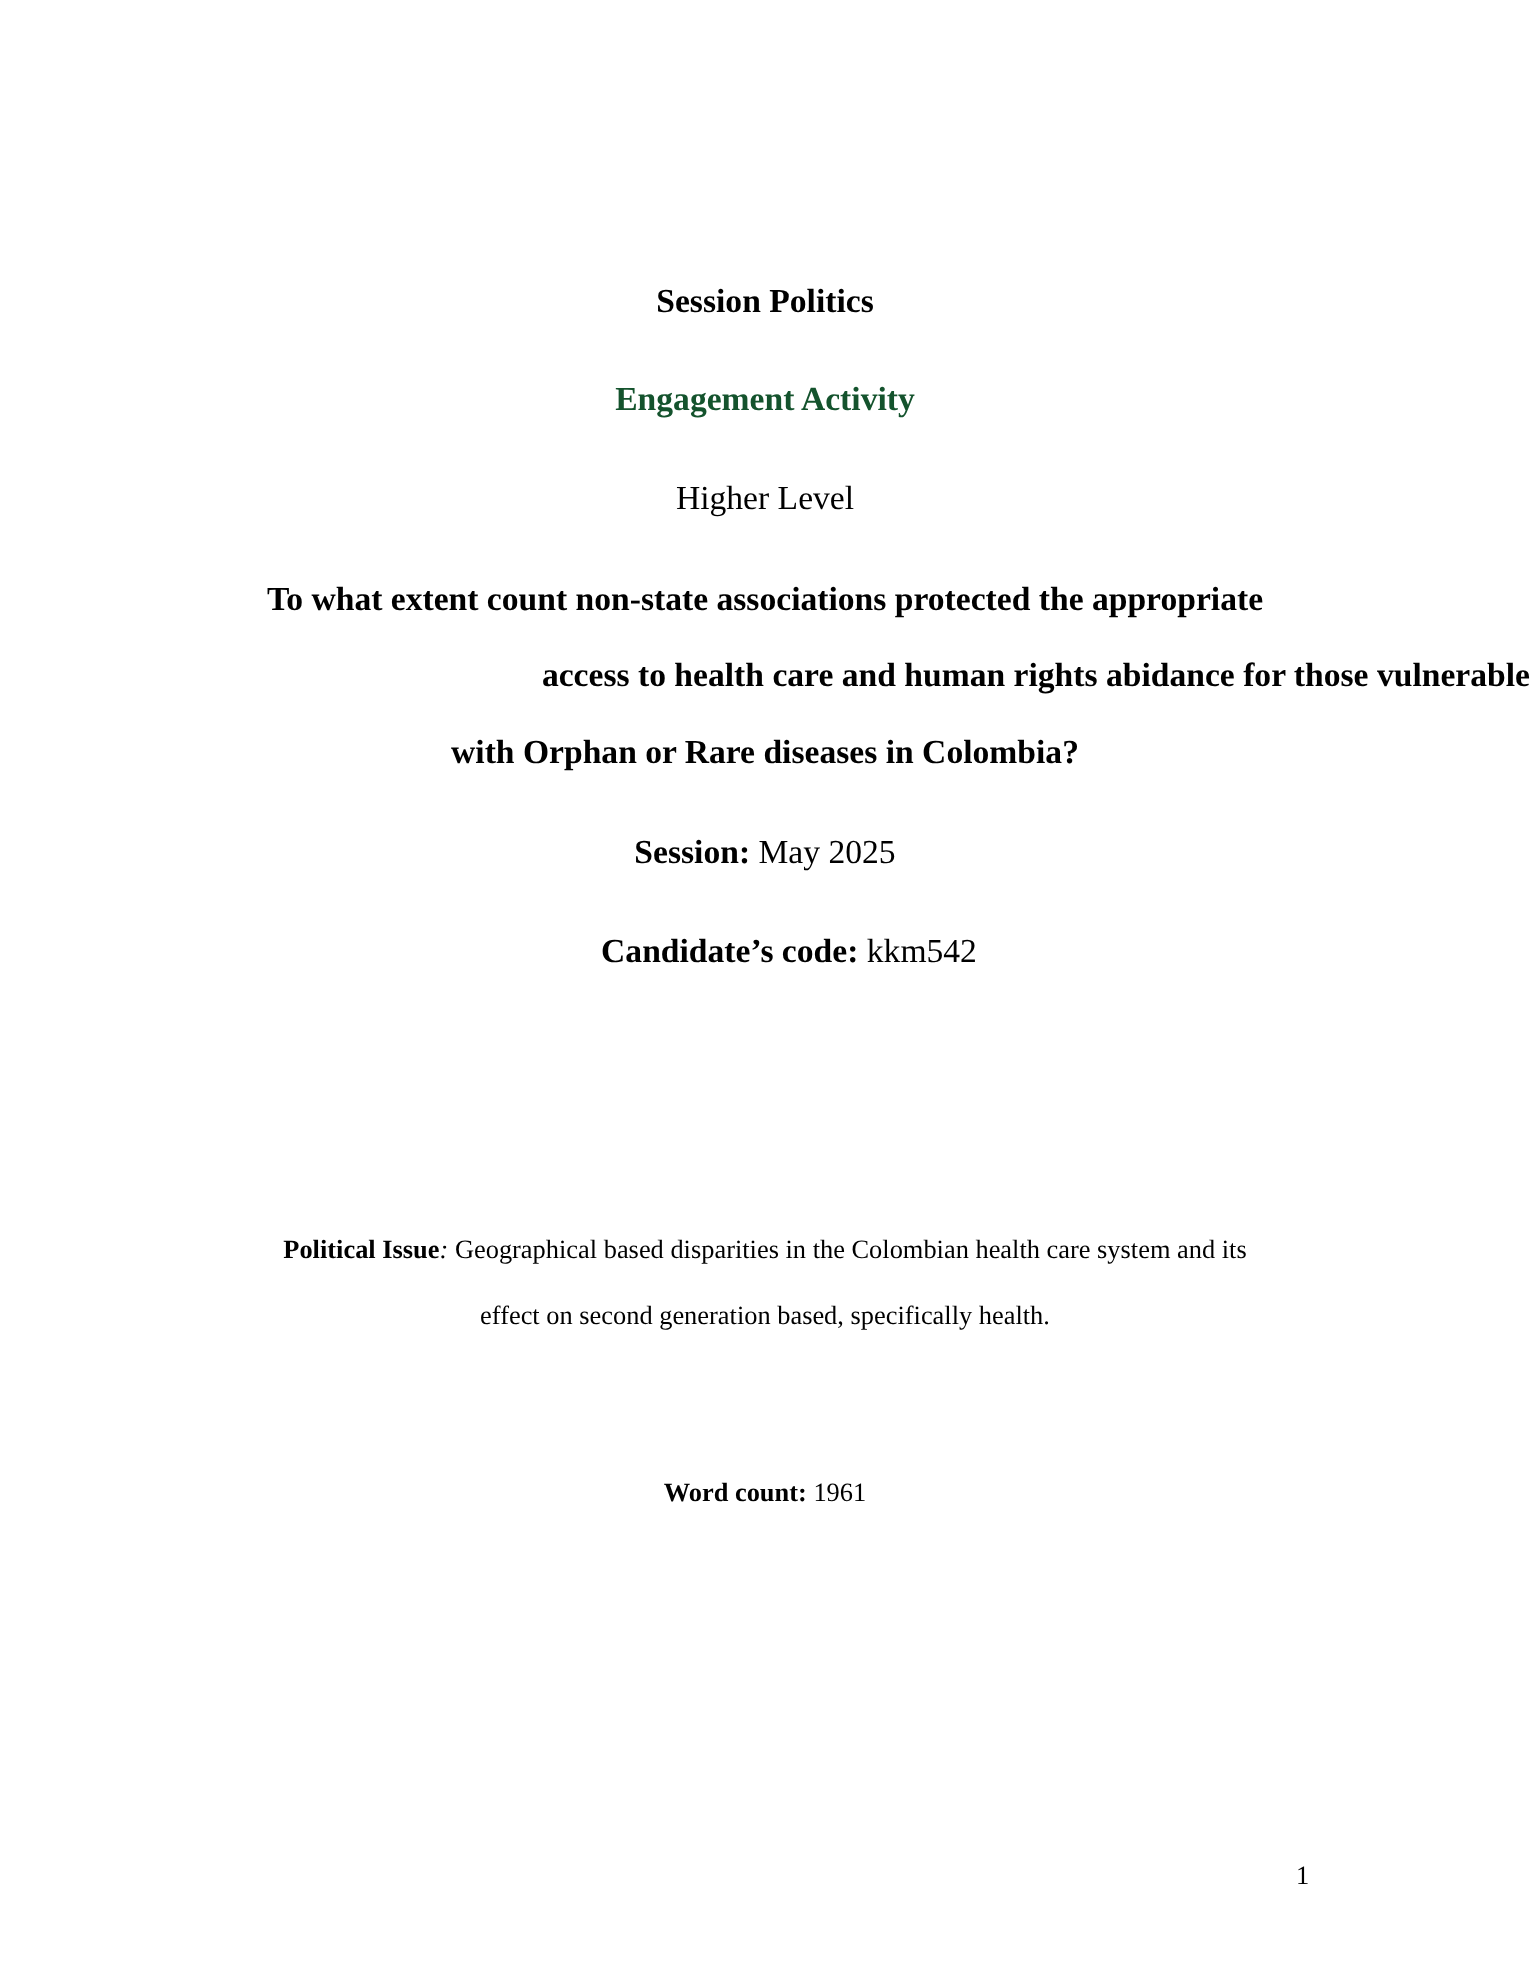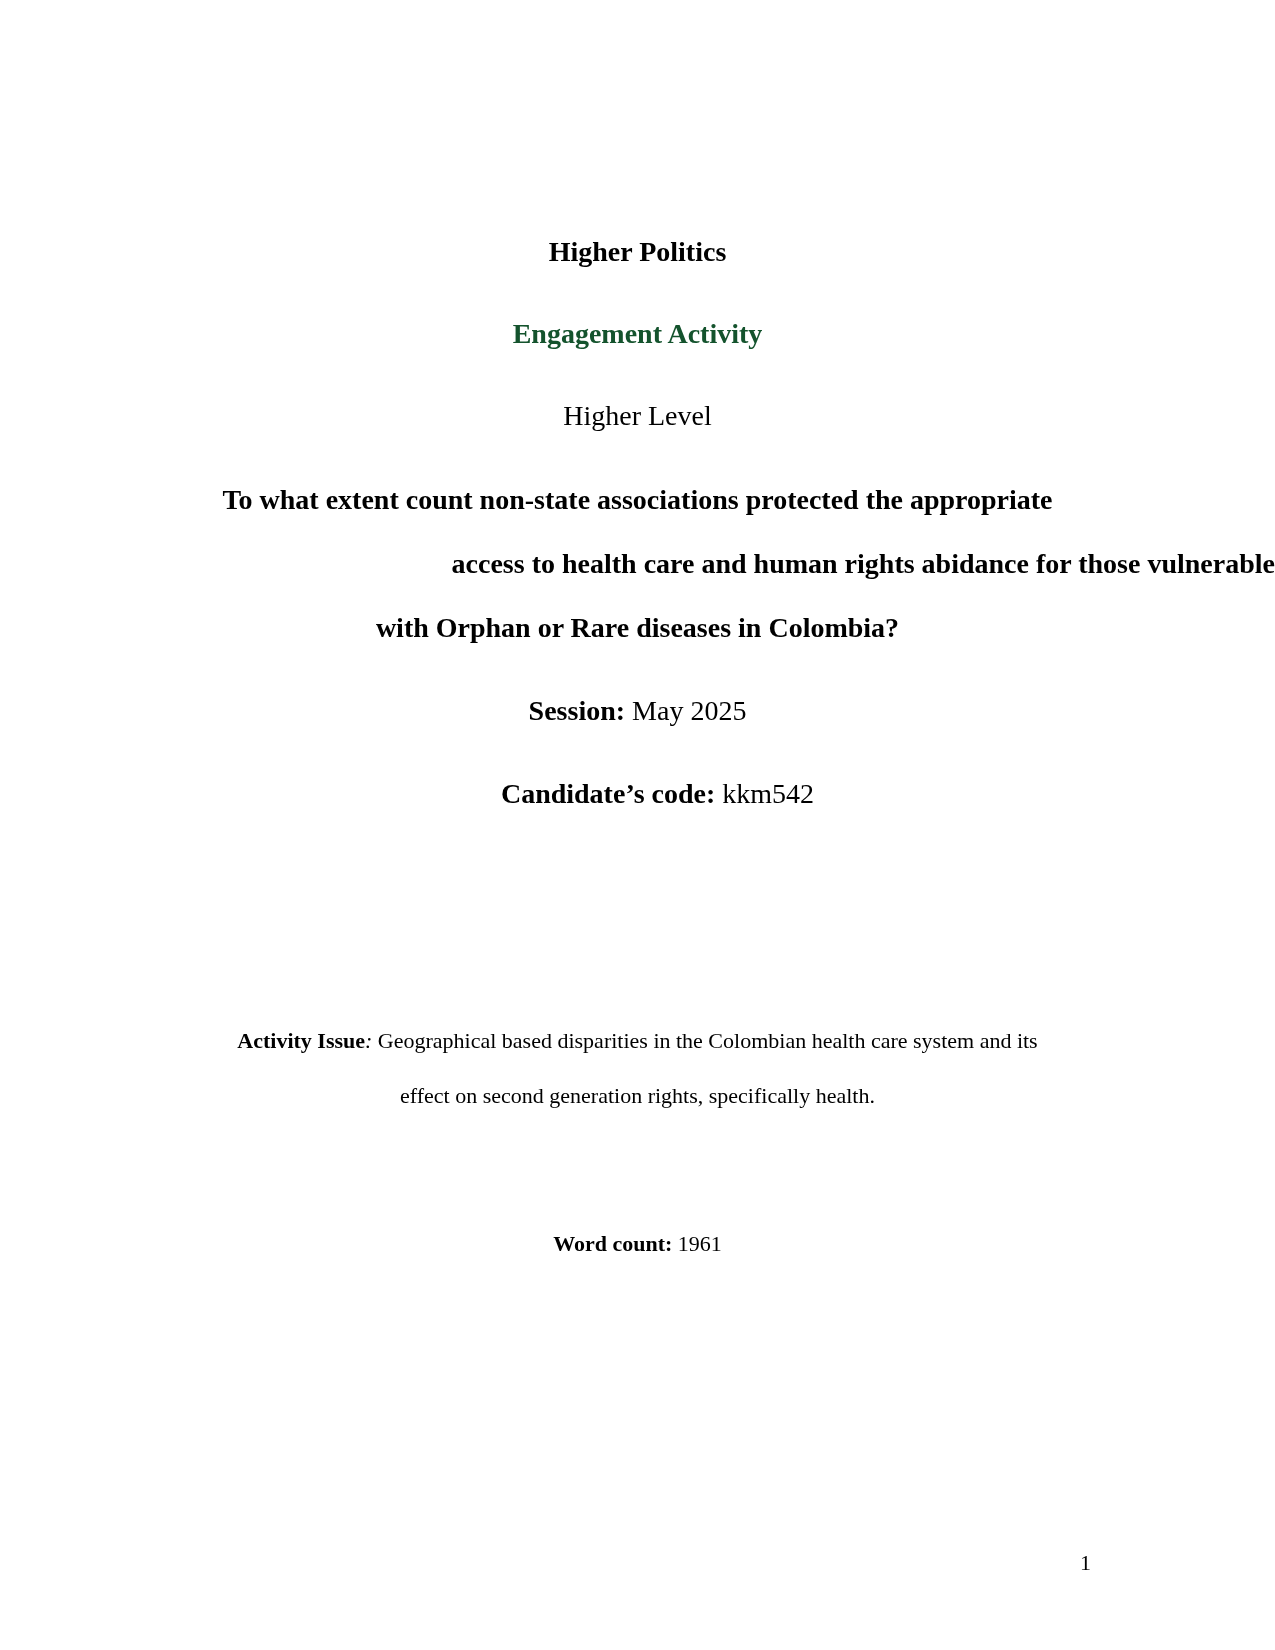--- a/index.html
+++ b/index.html
@@ -8,21 +8,21 @@
   .b { font-weight: bold; }
   .t28 { font-size: 28px; }
   .t22 { font-size: 22px; }
   .blue { color: #14532d; }
   .pagenum { position: absolute; left: 1080px; top: 1550px; font-size: 22px; }
 </style>
 </head>
 <body>
 
 <div>
-  <div class="line b t28" style="top:236px;">Higher Politics</div>
+  <div class="line b t28" style="top:236px;">Session Politics</div>
   <div class="line b t28 blue" style="top:318px;">Engagement Activity</div>
   <div class="line t28" style="top:400px;">Higher Level</div>
 
   <div>
     <div class="line b t28" style="top:484px;">To what extent count non-state associations protected the appropriate</div>
     <div class="line b t28" style="top:548px;text-align:right;">access to health care and human rights abidance for those vulnerable</div>
     <div class="line b t28" style="top:612px;">with Orphan or Rare diseases in Colombia?</div>
   </div>
 
   <div class="line t28" style="top:695px;">
@@ -30,24 +30,24 @@
     <span>May 2025</span>
   </div>
 
   <div class="line t28" style="top:778px;margin-left:20px;">
     <span class="b">Candidate’s code:</span>
     <span>kkm542</span>
   </div>
 
   <div>
     <div class="line t22" style="top:1028px;">
-      <span class="b">Activity Issue</span><i>:</i>
+      <span class="b">Political Issue</span><i>:</i>
       <span>Geographical based disparities in the Colombian health care system and its</span>
     </div>
-    <div class="line t22" style="top:1083px;">effect on second generation rights, specifically health.</div>
+    <div class="line t22" style="top:1083px;">effect on second generation based, specifically health.</div>
   </div>
 
   <div class="line t22" style="top:1231px;">
     <span class="b">Word count:</span>
     <span>1961</span>
   </div>
 
   <div class="pagenum">1</div>
 </div>
 

